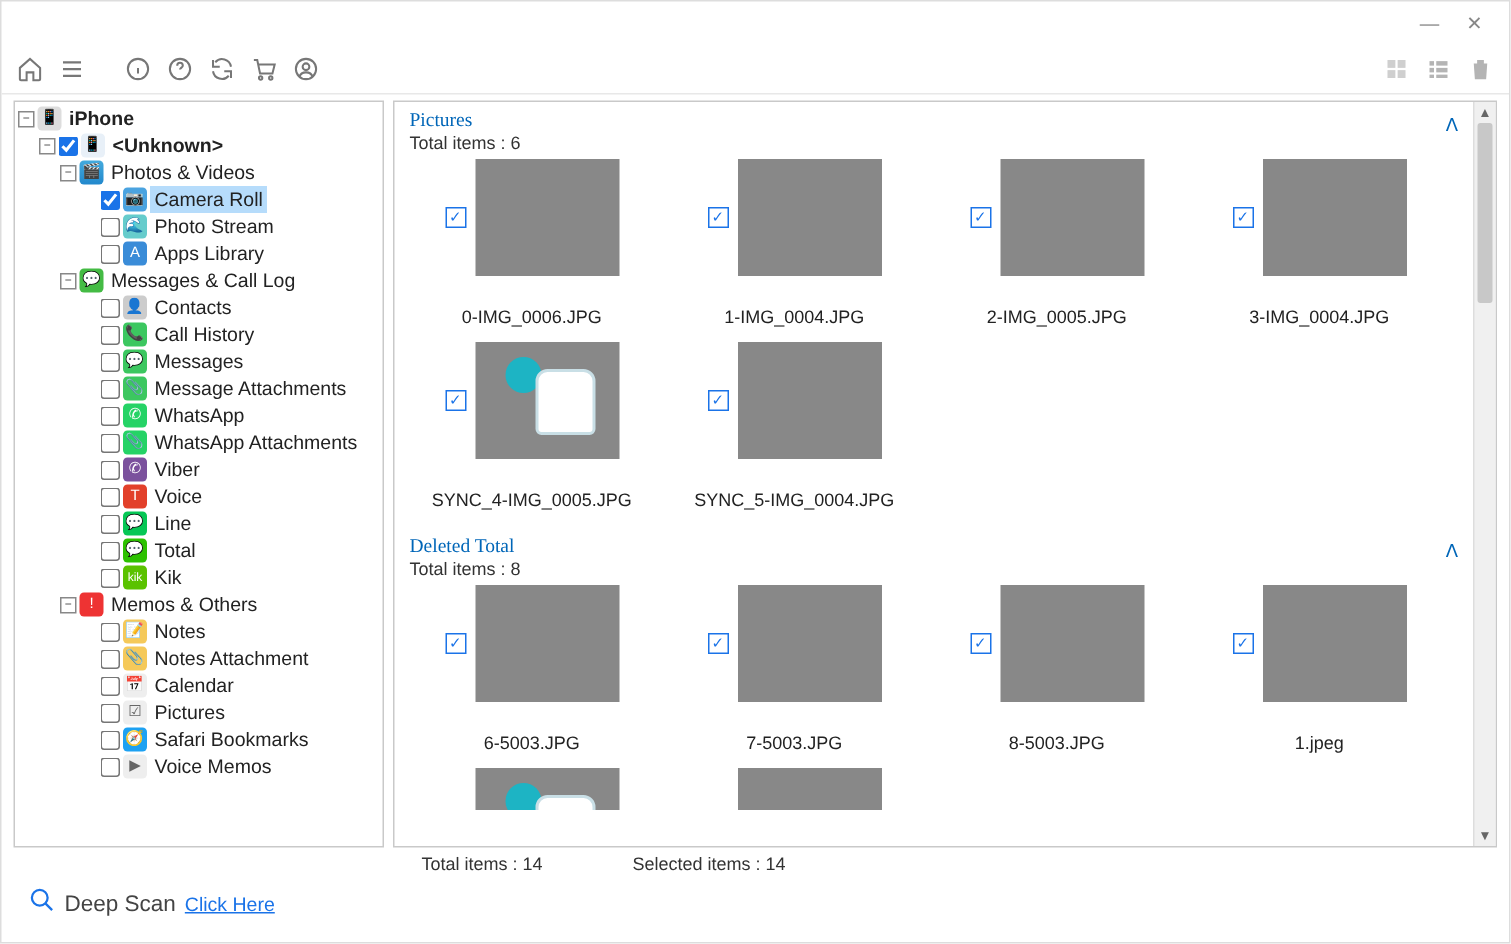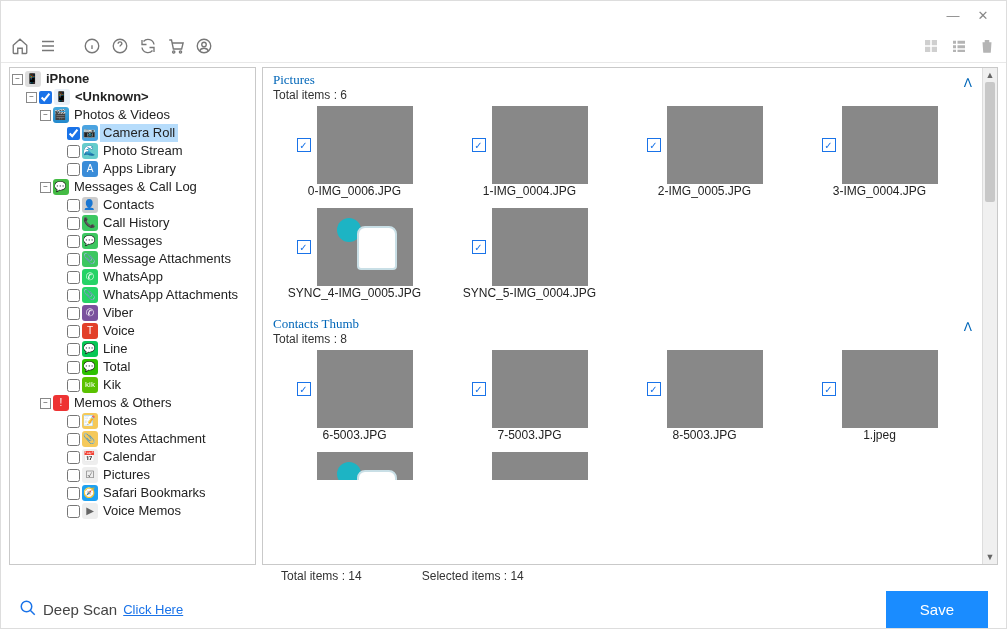--- a/index.html
+++ b/index.html
@@ -34,21 +34,21 @@
 .section-hdr { display: flex; justify-content: space-between; align-items: flex-start; }
 .section-title { color: #0066b8; font-size: 13px; font-family: Liberation Serif, serif; }
 .section-sub { color: #333; font-size: 12px; margin-bottom: 4px; }
 .collapse-caret { color: #0066b8; font-size: 12px; cursor: pointer; margin-top: 4px; }
 
 .grid { display: flex; flex-wrap: wrap; gap: 0 12px; }
 .thumb { width: 163px; display: flex; flex-direction: column; align-items: center; margin-bottom: 10px; }
 .thumb .row { display: flex; align-items: center; gap: 6px; }
 .thumb .chk { width: 14px; height: 14px; border: 1px solid #1a73e8; display: inline-flex; align-items: center; justify-content: center; color: #1a73e8; font-size: 10px; background: #fff;}
 .thumb .img { width: 96px; height: 78px; background: #888; position: relative; overflow: hidden; }
-.thumb .caption { font-size: 12px; color: #222; margin-top: 0; text-align: right; max-width: 160px; overflow: hidden; text-overflow: ellipsis; white-space: nowrap; }
+.thumb .caption { font-size: 12px; color: #222; margin-top: 20px; text-align: right; max-width: 160px; overflow: hidden; text-overflow: ellipsis; white-space: nowrap; }
 
 
 .bg-kb { background: linear-gradient(180deg,#443e36 0%,#443e36 30%,#dacfbb 30%,#c9ba9f 70%,#222 70%,#111 100%); }
 .bg-mug { background: linear-gradient(180deg,#3a342c 0%,#3a342c 40%,#6d7d8a 40%,#8896a2 60%,#c6b99f 60%,#222 85%,#111 100%); }
 .bg-dark { background: linear-gradient(180deg,#241f19 0%,#241f19 60%,#4c433a 60%,#3a342e 100%); }
 .bg-kared { background: linear-gradient(180deg,#c9ba9f 0%,#c9ba9f 35%,#d54 35%,#c43 45%,#c9ba9f 45%,#222 70%,#111 100%); }
 .bg-char { background: #fff; position: relative; }
 .bg-char::before { content:""; position:absolute; width:24px; height:24px; border-radius:50%; background:#1db4c4; left:20px; top:10px;}
 .bg-char::after { content:""; position:absolute; width:36px; height:40px; background:#fff; border:2px solid #c9dfe6; left:40px; top:18px; border-radius:8px 8px 4px 4px;}
 
@@ -408,21 +408,21 @@
             <div class="row">
               <span class="chk">✓</span>
               <div class="img bg-mug"></div>
             </div>
             <div class="caption">SYNC_5-IMG_0004.JPG</div>
           </div>
       </div>
 
       <div class="section-hdr" style="margin-top:6px">
         <div>
-          <div class="section-title">Contacts Thumb</div>
+          <div class="section-title">Deleted Total</div>
           <div class="section-sub">Total items : 8</div>
         </div>
         <div class="collapse-caret">ᐱ</div>
       </div>
       <div class="grid">
         <div class="thumb">
             <div class="row">
               <span class="chk">✓</span>
               <div class="img bg-mug"></div>
             </div>
@@ -481,14 +481,13 @@
   <div class="deepscan">
     <span class="mag">
       <svg width="18" height="18" viewBox="0 0 24 24" fill="none" stroke="#1a73e8" stroke-width="2">
           <circle cx="10" cy="10" r="7"></circle>
           <path d="M21 21l-6-6"></path>
         </svg>
     </span>
     <span>Deep Scan</span>
     <span class="link">Click Here</span>
   </div>
-  <button class="save-btn">Save</button>
 </div>
 
 </body></html>

